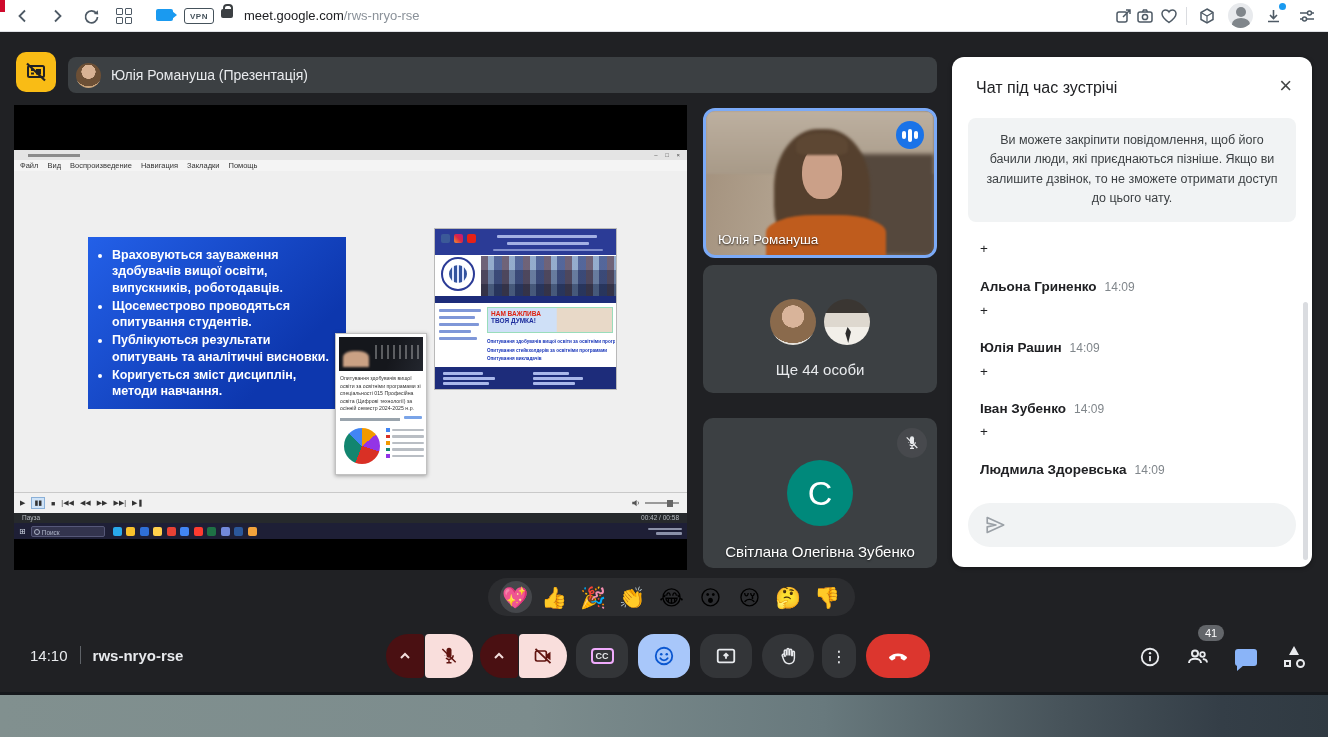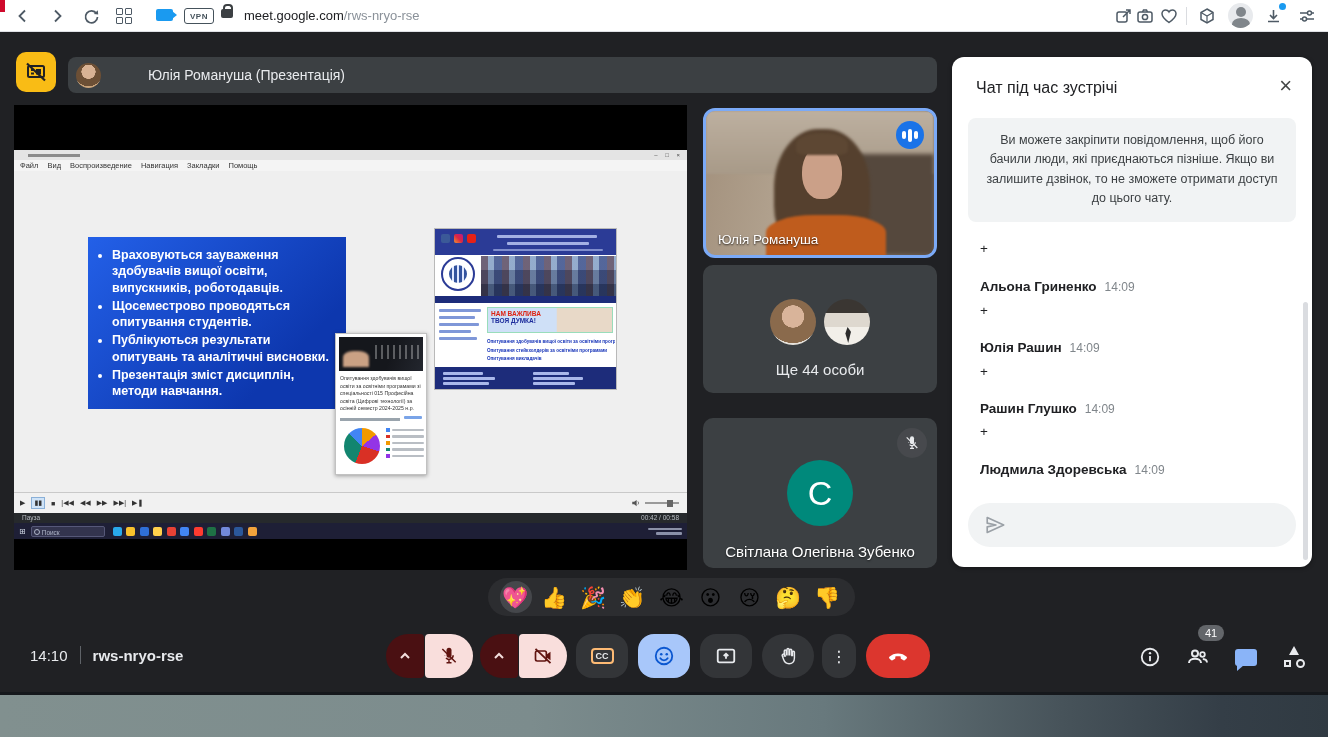--- a/index.html
+++ b/index.html
@@ -26,21 +26,21 @@
   .avatar-chip{left:1228px;top:3px;width:25px;height:25px;border-radius:50%;background:#e8eaed;overflow:hidden;cursor:pointer;}
   .avatar-chip:before{content:"";position:absolute;left:7.5px;top:4px;width:10px;height:10px;border-radius:50%;background:#80868b;}
   .avatar-chip:after{content:"";position:absolute;left:3.5px;top:15px;width:18px;height:12px;border-radius:50% 50% 0 0;background:#80868b;}
   .bb-sep{left:1186px;top:7px;width:1px;height:18px;background:#dadce0;}
   .dl-dot{position:absolute;right:-2px;top:-2px;width:7px;height:7px;border-radius:50%;background:#1a9af0;}
 
   
   #warn-btn{left:16px;top:52px;width:40px;height:40px;border-radius:10px;background:#f9bc15;display:flex;align-items:center;justify-content:center;cursor:pointer;}
   #presenter-pill{left:68px;top:57px;width:869px;height:36px;background:#3c4043;border-radius:8px;display:flex;align-items:center;padding-left:8px;box-sizing:border-box;}
   #presenter-pill .pav{width:25px;height:25px;border-radius:50%;background:radial-gradient(circle at 50% 35%,#d8b294 0 34%,#6c4f35 35% 70%,#caa37a 71%);margin-right:10px;}
-  #presenter-pill .ptxt{color:#e8eaed;font-size:14px;margin-left:37px;}
+  #presenter-pill .ptxt{color:#e8eaed;font-size:14px;}
 
   
   #share{left:14px;top:105px;width:673px;height:465px;background:#000;}
   .pw-title{left:0;top:45px;width:673px;height:10px;background:#e4e4e4;}
   .pw-title .tbar{position:absolute;left:14px;top:3.5px;width:52px;height:3px;background:#8a8a8a;}
   .pw-title .wbtns{position:absolute;right:4px;top:2px;font-size:6px;color:#444;letter-spacing:3px;}
   .pw-menu{left:0;top:55px;width:673px;height:11px;background:#f4f4f4;font-size:7.5px;color:#333;display:flex;gap:9px;align-items:center;padding-left:6px;box-sizing:border-box;}
   .pw-slide{left:0;top:66px;width:673px;height:321px;background:#efefef;}
   .slide-title{left:0;top:12px;width:100%;text-align:center;font-size:29px;font-weight:bold;color:#1d3f8e;letter-spacing:0.5px;}
   .blue-box{left:74px;top:66px;width:258px;height:172px;background:linear-gradient(135deg,#2360e8 0%,#0d37ae 75%);color:#fff;padding:10px 8px 8px 12px;box-sizing:border-box;}
@@ -133,21 +133,21 @@
   
   #bb-left{left:30px;top:646px;color:#e8eaed;font-size:15px;display:flex;align-items:center;gap:12px;}
   #bb-left .sep{width:1px;height:18px;background:#5f6368;}
   #bb-left .code{font-weight:bold;}
   .ctl{top:634px;height:44px;display:flex;align-items:center;justify-content:center;cursor:pointer;box-sizing:border-box;}
   .grp-chev{width:38px;background:#4a1012;border-radius:22px 4px 4px 22px;color:#f3dedd;}
   .grp-btn{width:48px;background:#f9dedc;border-radius:4px 22px 22px 4px;color:#601410;}
   .dark-btn{background:#333538;border-radius:16px;color:#e8eaed;}
   .smile-btn{background:#a8c7fa;border-radius:16px;color:#0b57d0;}
   .end-btn{background:#dc362e;border-radius:22px;color:#fff;}
-  .cc-box{border:2px solid #fdba74;border-radius:4px;font-size:9px;font-weight:bold;padding:1px 3px;color:#e8eaed;}
+  .cc-box{border:2px solid #f0abfc;border-radius:4px;font-size:9px;font-weight:bold;padding:1px 3px;color:#e8eaed;}
   .more-dots{font-size:16px;color:#e8eaed;letter-spacing:0;}
   .rt-ic{top:645px;width:24px;height:24px;color:#e8eaed;display:flex;align-items:center;justify-content:center;cursor:pointer;}
   #badge-47{left:1198px;top:625px;min-width:26px;height:16px;background:#63666a;border-radius:9px;color:#fff;font-size:11px;display:flex;align-items:center;justify-content:center;}
   .bubble{width:22px;height:17px;background:#8ab4f8;border-radius:3px;position:relative;}
   .bubble:after{content:"";position:absolute;left:2px;bottom:-5px;border-top:6px solid #8ab4f8;border-right:7px solid transparent;}
   .acts{position:relative;width:22px;height:22px;}
   .acts .tr{position:absolute;left:5.5px;top:0;width:0;height:0;border-left:5.5px solid transparent;border-right:5.5px solid transparent;border-bottom:9px solid #e8eaed;}
   .acts .sq{position:absolute;left:1px;bottom:1px;width:7px;height:7px;border:2px solid #e8eaed;box-sizing:border-box;}
   .acts .ci{position:absolute;right:0px;bottom:0px;width:9px;height:9px;border:2px solid #e8eaed;border-radius:50%;box-sizing:border-box;}
 
@@ -276,21 +276,21 @@
       <span>Помощь</span>
     </div>
 
     <div class="abs pw-slide">
 
       <div class="abs blue-box">
         <ul>
           <li>Враховуються зауваження здобувачів вищої освіти, випускників, роботодавців.</li>
           <li>Щосеместрово проводяться опитування студентів.</li>
           <li>Публікуються результати опитувань та аналітичні висновки.</li>
-          <li>Презентація зміст дисциплін, методи навчання.</li>
+          <li>Коригується зміст дисциплін, методи навчання.</li>
         </ul>
       </div>
 
       <div class="abs web">
         <div class="web-head">
           <span class="soc" style="left:6px;background:#3b5998"></span>
           <span class="soc" style="left:19px;background:linear-gradient(45deg,#f09433,#dc2743,#bc1888)"></span>
           <span class="soc" style="left:32px;background:#e62117"></span>
           <span class="blurline" style="left:62px;top:6px;width:100px"></span>
           <span class="blurline" style="left:72px;top:13px;width:82px"></span>
@@ -552,21 +552,21 @@
       <span>Альона Гриненко</span><span class="mt">14:09</span>
     </div>
     <div class="msg-plus" style="top:246px">+</div>
 
     <div class="msg-head" style="top:283px">
       <span>Юлія Рашин</span><span class="mt">14:09</span>
     </div>
     <div class="msg-plus" style="top:307px">+</div>
 
     <div class="msg-head" style="top:344px">
-      <span>Рашин Глушко</span><span class="mt">14:09</span>
+      <span>Іван Зубенко</span><span class="mt">14:09</span>
     </div>
     <div class="msg-plus" style="top:367px">+</div>
 
     <div class="msg-head" style="top:405px">
       <span>Людмила Здоревська</span><span class="mt">14:09</span>
     </div>
 
     <div class="sb"></div>
 
     <div class="input">

